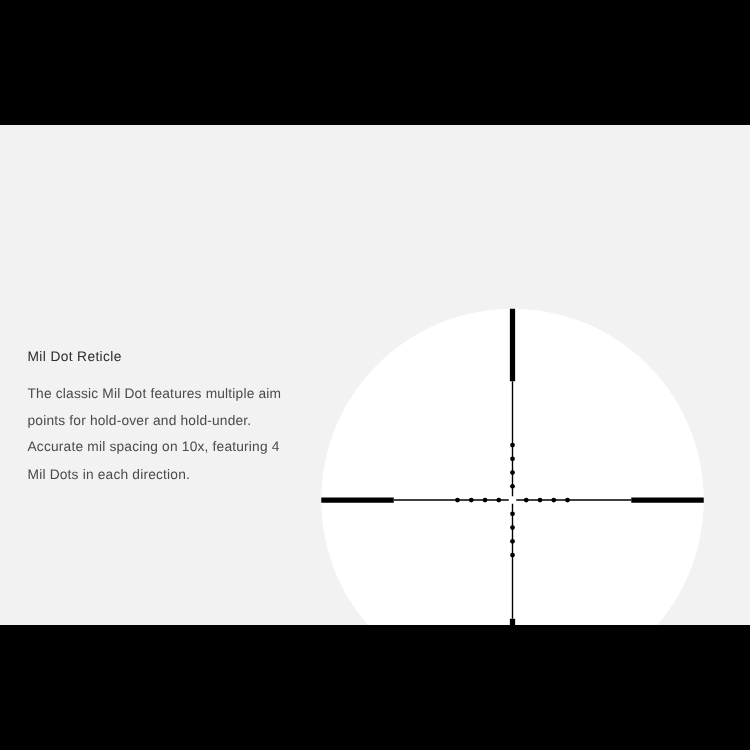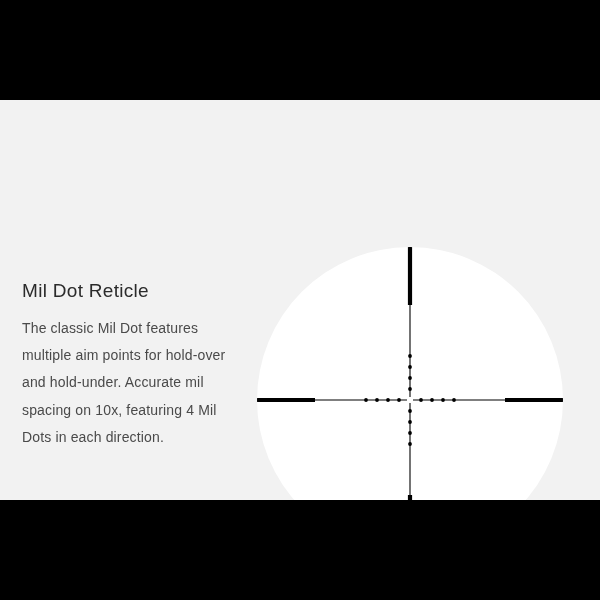--- a/index.html
+++ b/index.html
@@ -31,30 +31,30 @@
 
   
   #text-block {
     position: absolute;
     left: 22px;
     top: 180px;
     width: 212px;
   }
 
   #reticle-title {
-    font-size: 19px;
+    font-size: 11px;
     font-weight: 400;
     color: #2b2b2b;
     letter-spacing: 0.3px;
     margin: 0 0 12px 0;
     line-height: 1.2;
   }
 
   #reticle-desc {
-    font-size: 14px;
+    font-size: 11px;
     color: #4a4a4a;
     line-height: 1.95;
     letter-spacing: 0.15px;
     margin: 0;
   }
 
   
   #scope-wrap {
     position: absolute;
     left: 255px;

